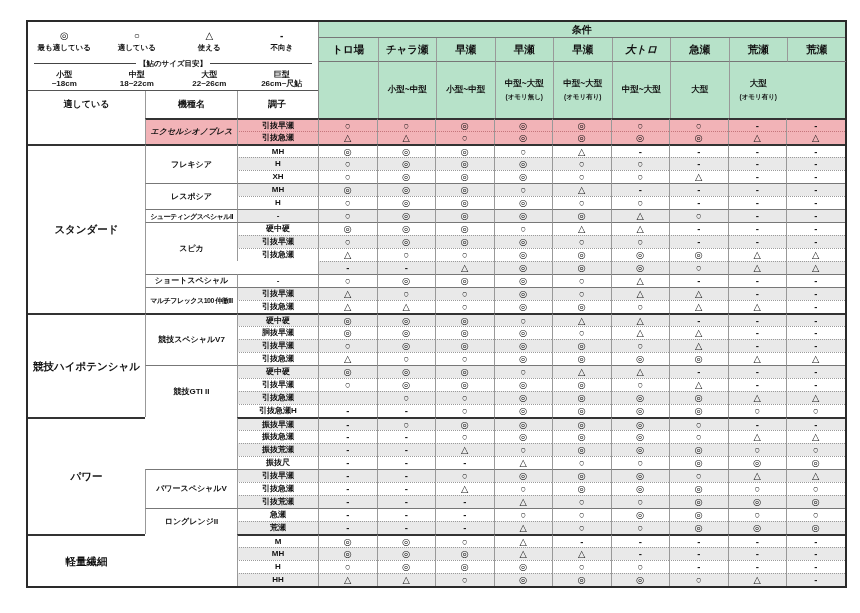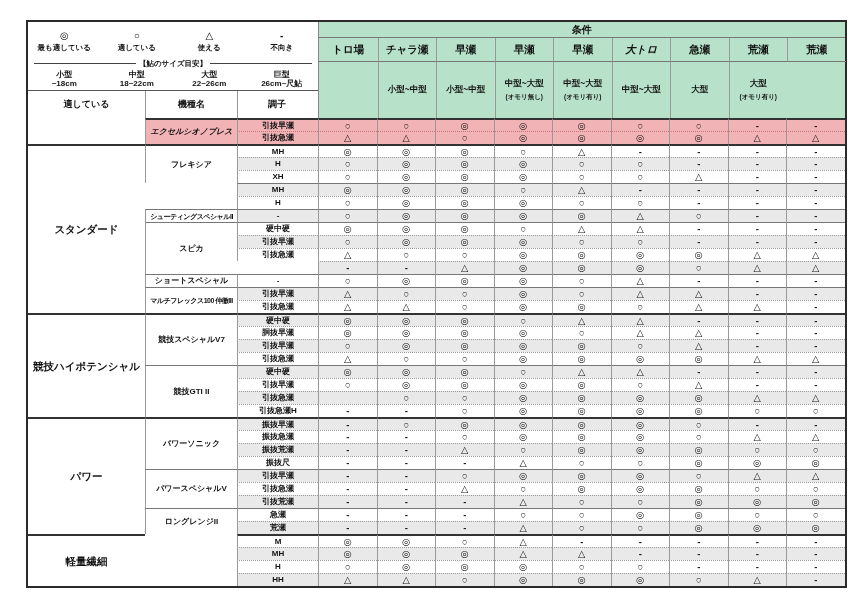--- a/index.html
+++ b/index.html
@@ -201,20 +201,21 @@
     <div class="cell action bl dot-top" style="grid-area: 6 / 3;">XH</div>
     <div class="cell val bl dot-top" style="grid-area: 6 / 4;">○</div>
     <div class="cell val bl dot-top" style="grid-area: 6 / 5;">◎</div>
     <div class="cell val bl dot-top" style="grid-area: 6 / 6;">◎</div>
     <div class="cell val bl dot-top" style="grid-area: 6 / 7;">◎</div>
     <div class="cell val bl dot-top" style="grid-area: 6 / 8;">○</div>
     <div class="cell val bl dot-top" style="grid-area: 6 / 9;">○</div>
     <div class="cell val bl dot-top" style="grid-area: 6 / 10;">△</div>
     <div class="cell val bl dot-top" style="grid-area: 6 / 11;">-</div>
     <div class="cell val bl dot-top" style="grid-area: 6 / 12;">-</div>
+    <div class="cell model bl mod-top" style="grid-area: 7 / 2 / span 2;">レスポシア</div>
     <div class="cell action bl mod-top alt" style="grid-area: 7 / 3;">MH</div>
     <div class="cell val bl mod-top alt" style="grid-area: 7 / 4;">◎</div>
     <div class="cell val bl mod-top alt" style="grid-area: 7 / 5;">◎</div>
     <div class="cell val bl mod-top alt" style="grid-area: 7 / 6;">◎</div>
     <div class="cell val bl mod-top alt" style="grid-area: 7 / 7;">○</div>
     <div class="cell val bl mod-top alt" style="grid-area: 7 / 8;">△</div>
     <div class="cell val bl mod-top alt" style="grid-area: 7 / 9;">-</div>
     <div class="cell val bl mod-top alt" style="grid-area: 7 / 10;">-</div>
     <div class="cell val bl mod-top alt" style="grid-area: 7 / 11;">-</div>
     <div class="cell val bl mod-top alt" style="grid-area: 7 / 12;">-</div>
@@ -389,21 +390,20 @@
     <div class="cell val bl dot-top" style="grid-area: 24 / 4;">-</div>
     <div class="cell val bl dot-top" style="grid-area: 24 / 5;">-</div>
     <div class="cell val bl dot-top" style="grid-area: 24 / 6;">○</div>
     <div class="cell val bl dot-top" style="grid-area: 24 / 7;">◎</div>
     <div class="cell val bl dot-top" style="grid-area: 24 / 8;">◎</div>
     <div class="cell val bl dot-top" style="grid-area: 24 / 9;">◎</div>
     <div class="cell val bl dot-top" style="grid-area: 24 / 10;">◎</div>
     <div class="cell val bl dot-top" style="grid-area: 24 / 11;">○</div>
     <div class="cell val bl dot-top" style="grid-area: 24 / 12;">○</div>
     <div class="cell feature sec-top" style="grid-area: 25 / 1 / span 9;">パワー</div>
-    <div class="cell model bl sec-top" style="grid-area: 25 / 2 / span 4;">パワーソニック</div>
     <div class="cell action bl sec-top alt" style="grid-area: 25 / 3;">振抜早瀬</div>
     <div class="cell val bl sec-top alt" style="grid-area: 25 / 4;">-</div>
     <div class="cell val bl sec-top alt" style="grid-area: 25 / 5;">○</div>
     <div class="cell val bl sec-top alt" style="grid-area: 25 / 6;">◎</div>
     <div class="cell val bl sec-top alt" style="grid-area: 25 / 7;">◎</div>
     <div class="cell val bl sec-top alt" style="grid-area: 25 / 8;">◎</div>
     <div class="cell val bl sec-top alt" style="grid-area: 25 / 9;">◎</div>
     <div class="cell val bl sec-top alt" style="grid-area: 25 / 10;">○</div>
     <div class="cell val bl sec-top alt" style="grid-area: 25 / 11;">-</div>
     <div class="cell val bl sec-top alt" style="grid-area: 25 / 12;">-</div>

